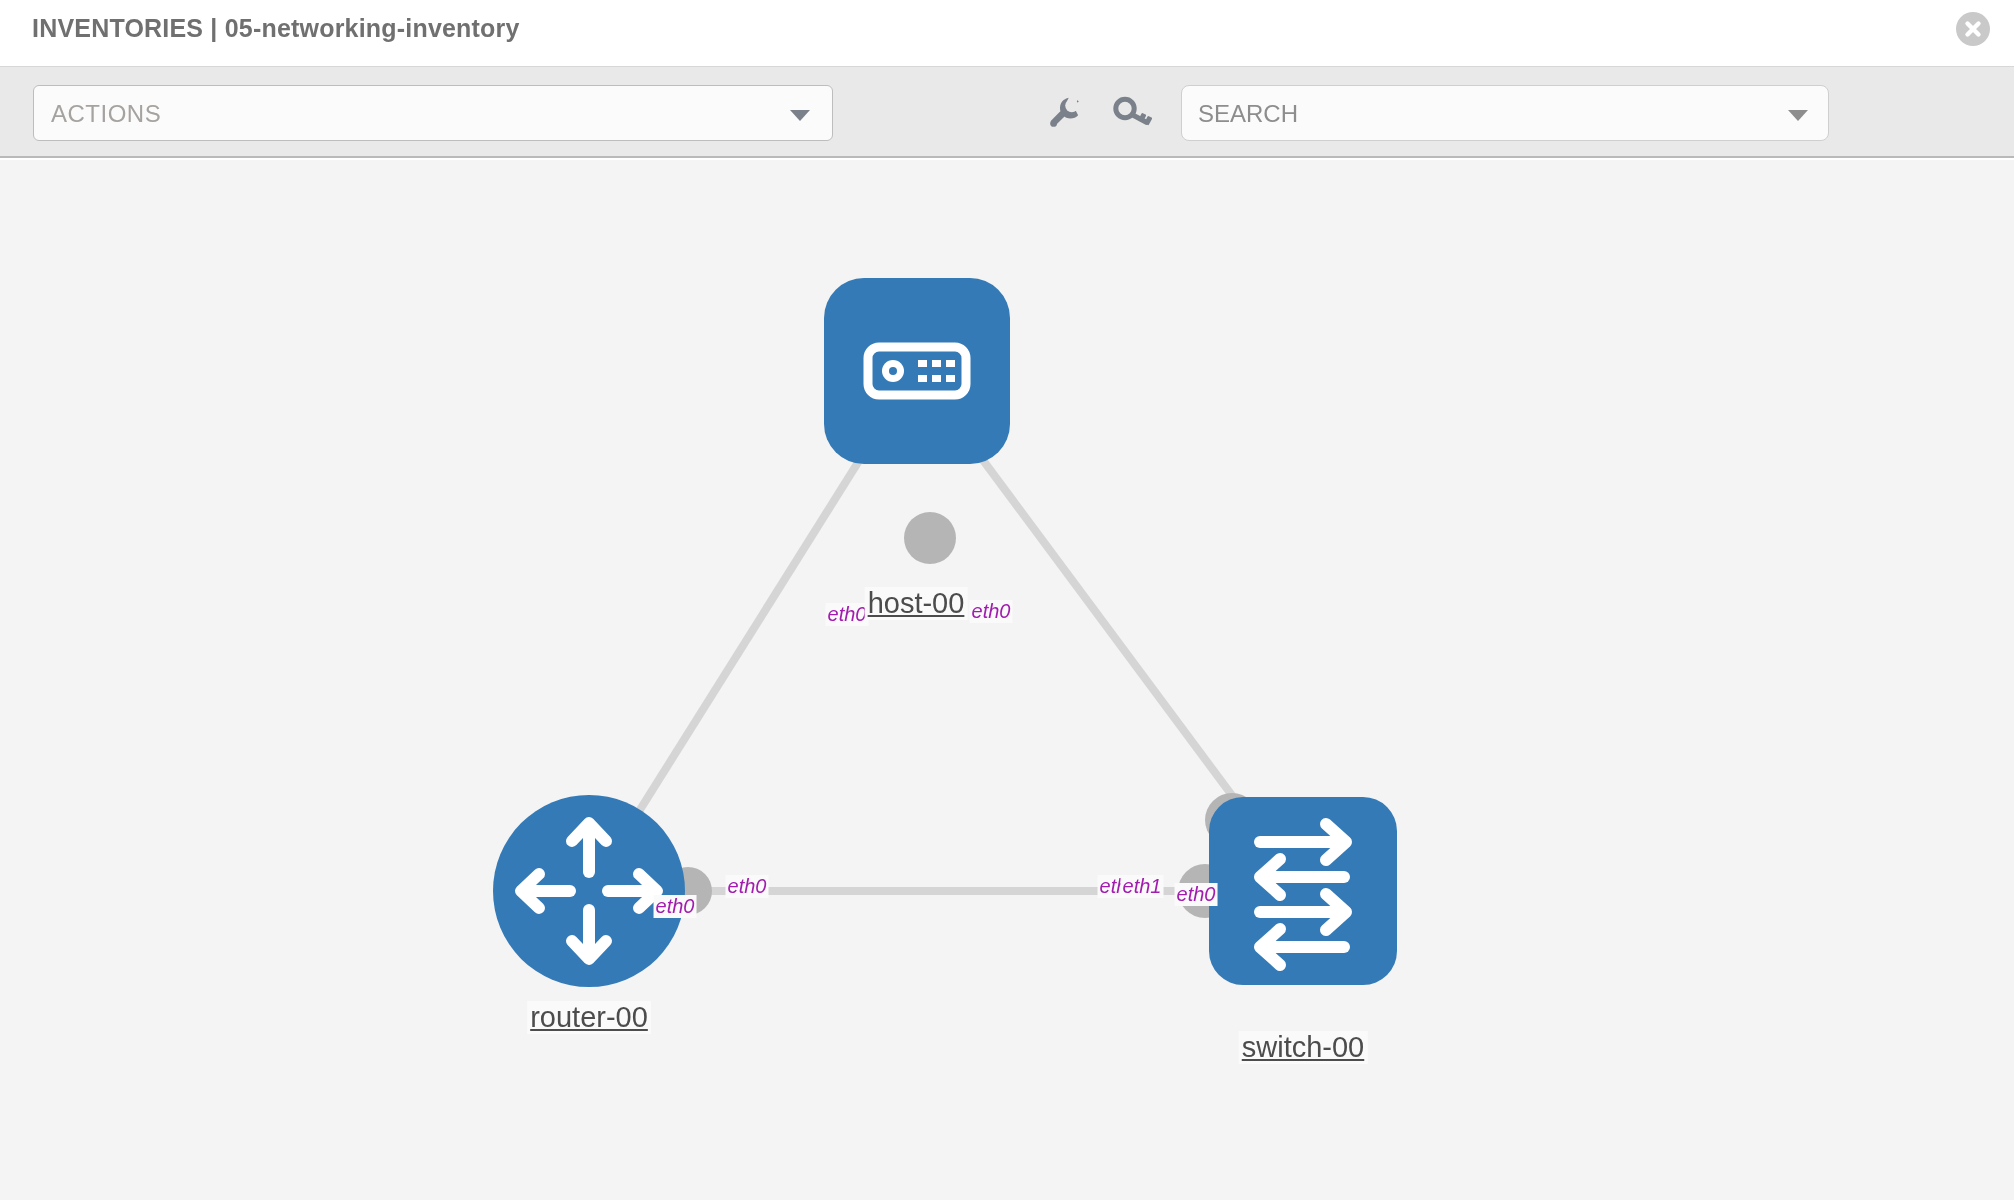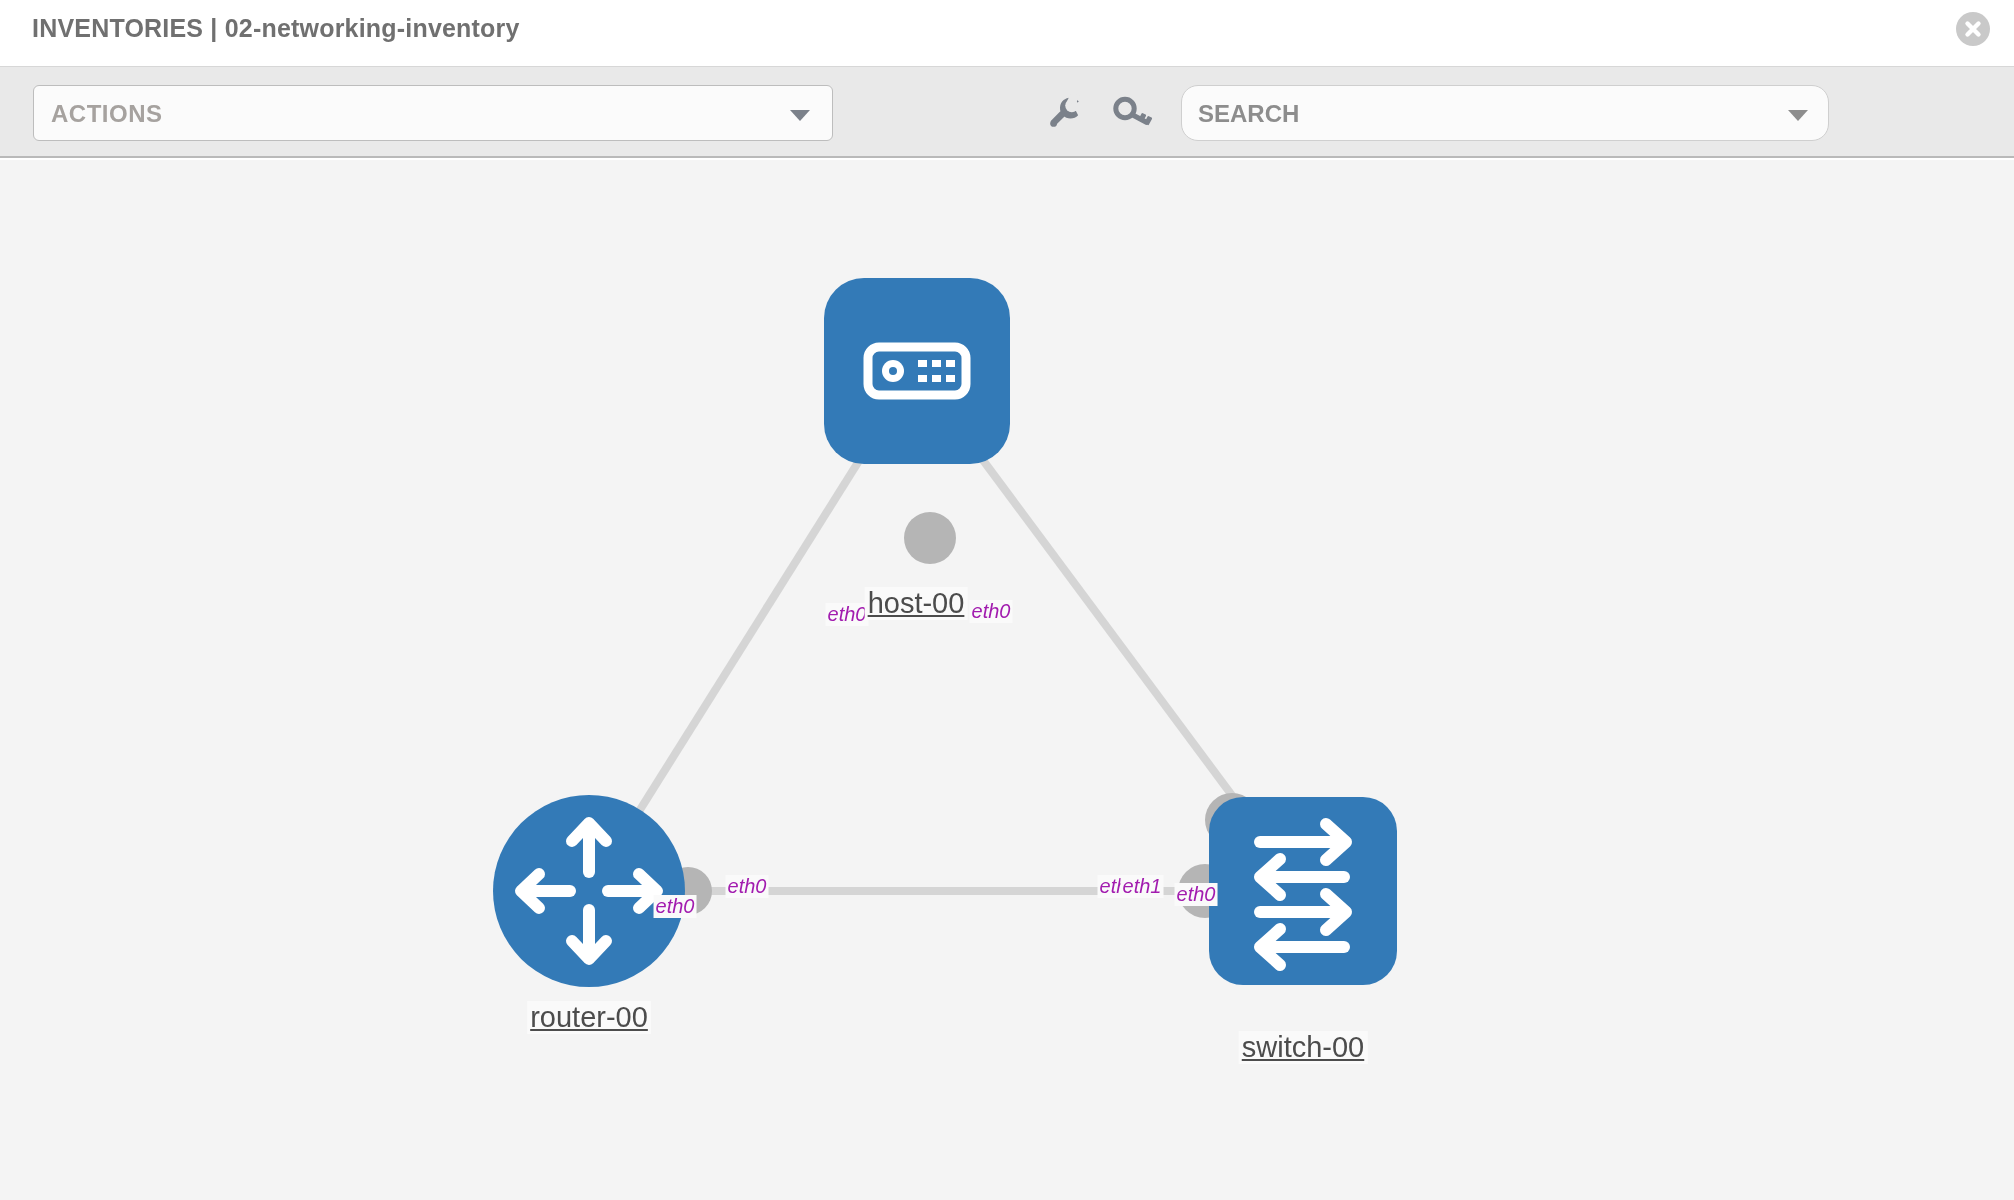--- a/index.html
+++ b/index.html
@@ -42,21 +42,20 @@
     cursor: pointer;
   }
 
   
   .toolbar {
     position: absolute;
     left: 0; top: 67px;
     width: 2014px; height: 91px;
     background: #e9e9e9;
     border-bottom: 2px solid #b9b9b9;
-    font-weight: bold;
   }
   .actions-select {
     position: absolute;
     left: 33px; top: 18px;
     width: 800px; height: 56px;
     background: #fbfbfb;
     border: 1px solid #bdbdbd;
     border-radius: 6px;
     cursor: pointer;
   }
@@ -83,21 +82,21 @@
   }
   .wrench-icon { left: 1040px; }
   .key-icon    { left: 1108px; }
 
   .search-box {
     position: absolute;
     left: 1181px; top: 18px;
     width: 648px; height: 56px;
     background: #fbfbfb;
     border: 1px solid #cfcfcf;
-    border-radius: 17px;
+    border-radius: 8px;
     cursor: text;
   }
   .search-label {
     position: absolute;
     left: 16px; top: 14px;
     font-size: 24px;
     color: #8d8d8d;
   }
   .search-caret {
     position: absolute;
@@ -142,21 +141,21 @@
     transform: translateX(-50%);
     font-style: italic;
   }
 </style>
 </head>
 <body>
 
 <div id="app">
 
   <div class="header">
-    <div class="header-title">INVENTORIES | 02-networking-inventory</div>
+    <div class="header-title">INVENTORIES | 05-networking-inventory</div>
 
     <div class="close-btn">
       <svg width="34" height="34" viewBox="0 0 34 34">
         <circle cx="17" cy="17" r="17" fill="#c9c9c9"></circle>
         <path d="M11.5 11.5 L22.5 22.5 M22.5 11.5 L11.5 22.5" stroke="#ffffff" stroke-width="4.4" stroke-linecap="round"></path>
       </svg>
     </div>
   </div>
 
   <div class="toolbar">

